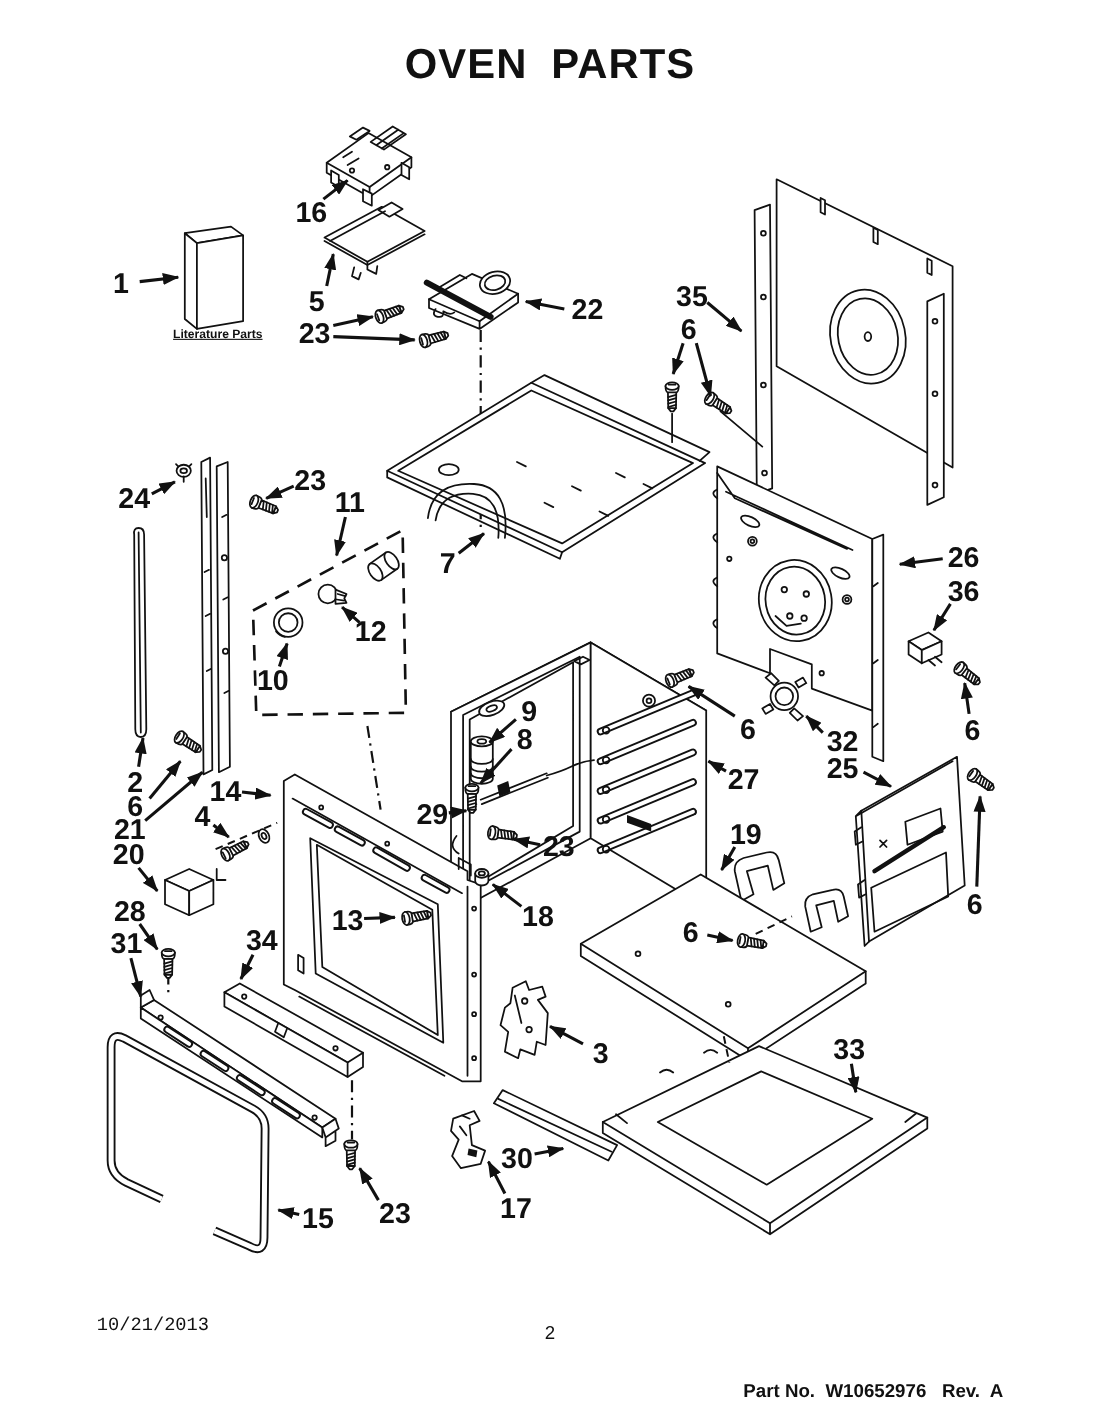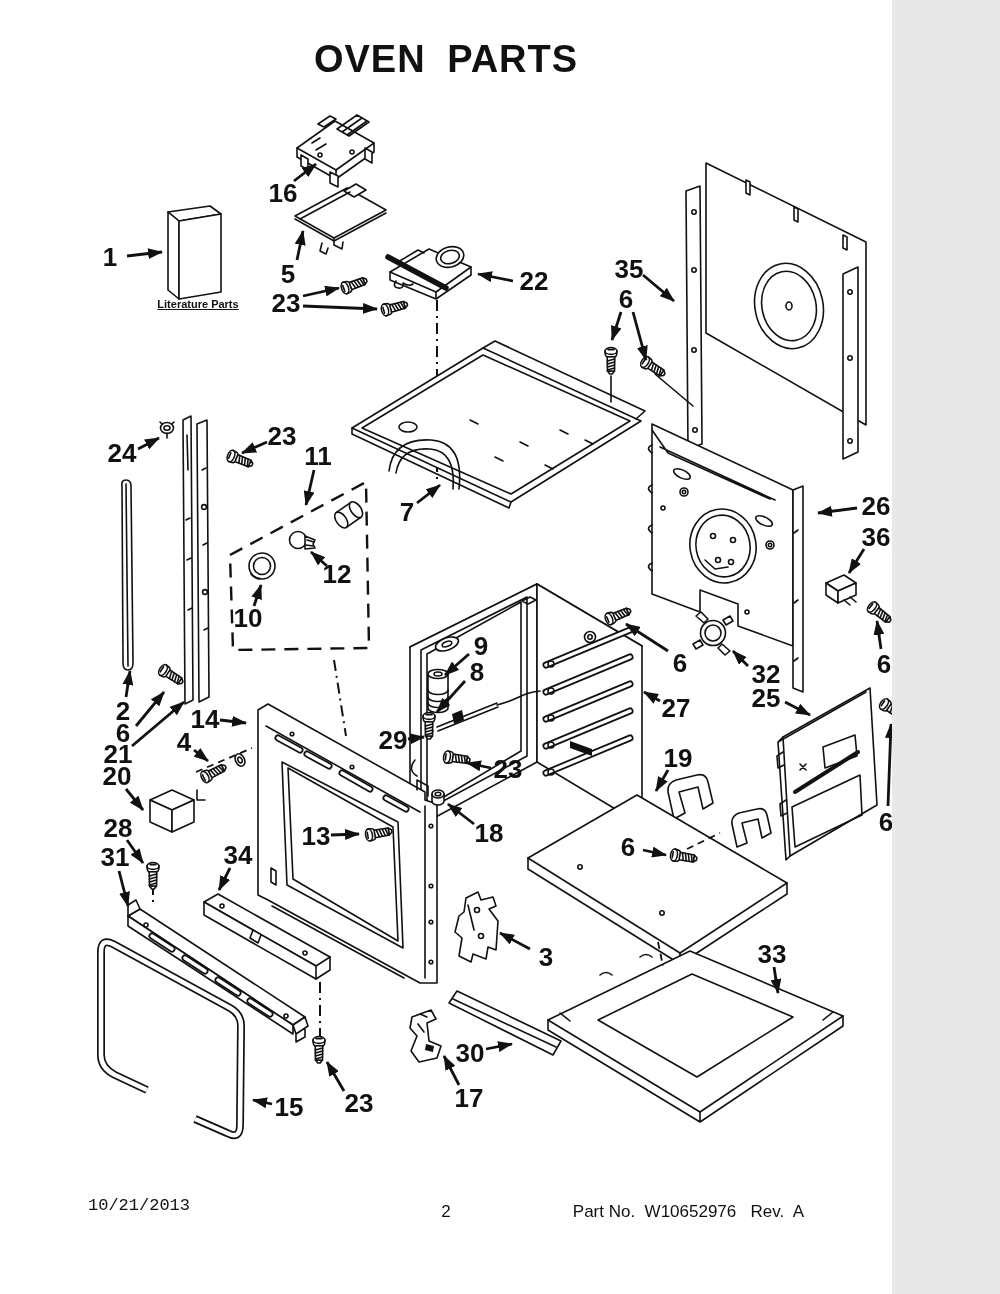--- a/index.html
+++ b/index.html
@@ -1,24 +1,24 @@
 <!DOCTYPE html>
 <html><head>
 <meta charset="utf-8">
 <style>
   html,body{margin:0;padding:0;background:#e8e8e8;}
-  .page{position:relative;width:892px;height:1294px;background:#ffffff;overflow:hidden;
+  .page{position:relative;width:1000px;height:1294px;background:#ffffff;overflow:hidden;
         font-family:"Liberation Sans",sans-serif;color:#111;}
   .page-title{position:absolute;top:38px;left:0;width:100%;text-align:center;
         font-size:38px;font-weight:700;letter-spacing:1px;word-spacing:10px;}
   .lit-label{position:absolute;left:142px;top:298px;width:112px;text-align:center;
         font-size:11px;font-weight:600;text-decoration:underline;white-space:pre;}
   .footer-date{position:absolute;left:88px;top:1196px;font-size:17px;white-space:pre;font-family:Liberation Mono, monospace;}
   .footer-page{position:absolute;left:0;top:1202px;width:100%;text-align:center;font-size:17px;}
-  .footer-part{position:absolute;right:88px;top:1202px;font-size:17px;white-space:pre;}
+  .footer-part{position:absolute;right:88px;top:1255px;font-size:17px;white-space:pre;font-weight:bold;}
   svg.diagram{position:absolute;left:0;top:0;}
   .ln{fill:none;stroke:#111;stroke-width:1.6;stroke-linecap:round;stroke-linejoin:round;}
   .fw{fill:#fff;stroke:#111;stroke-width:1.6;stroke-linecap:round;stroke-linejoin:round;}
   .fb{fill:#111;stroke:none;}
   .thick{fill:none;stroke:#111;stroke-width:5.5;stroke-linecap:round;}
   .tube1{fill:none;stroke:#111;stroke-width:8;stroke-linecap:butt;stroke-linejoin:round;}
   .tube2{fill:none;stroke:#fff;stroke-width:4.6;stroke-linecap:butt;stroke-linejoin:round;}
   .slot1{fill:none;stroke:#111;stroke-width:7;stroke-linecap:round;}
   .slot2{fill:none;stroke:#fff;stroke-width:3.5;stroke-linecap:round;}
   .dshA{fill:none;stroke:#111;stroke-width:2;stroke-dasharray:11 5 2 5;}

